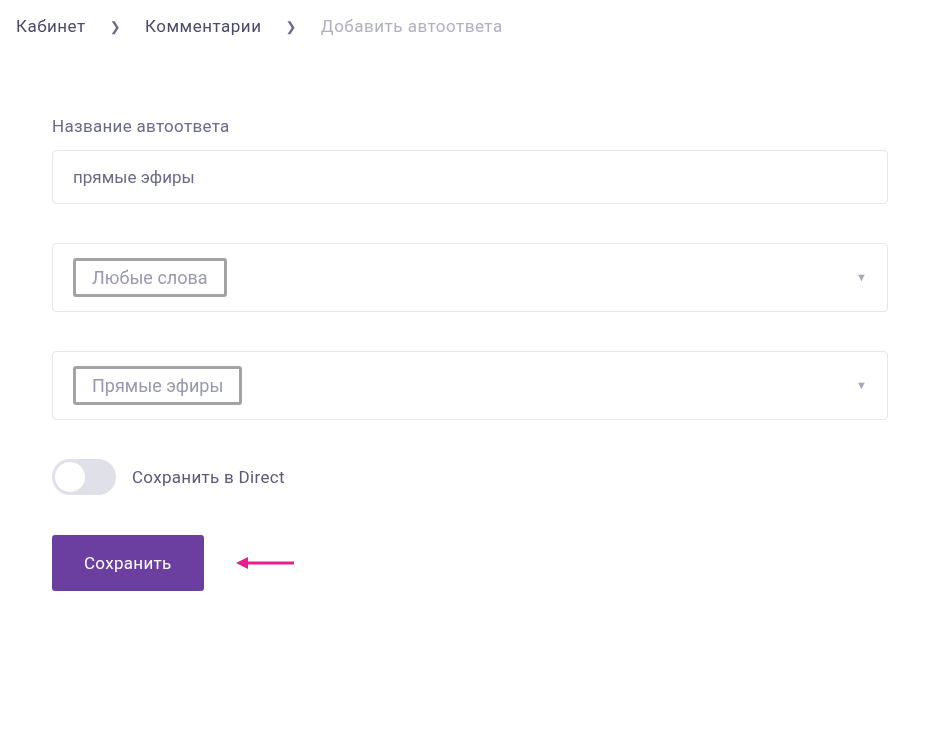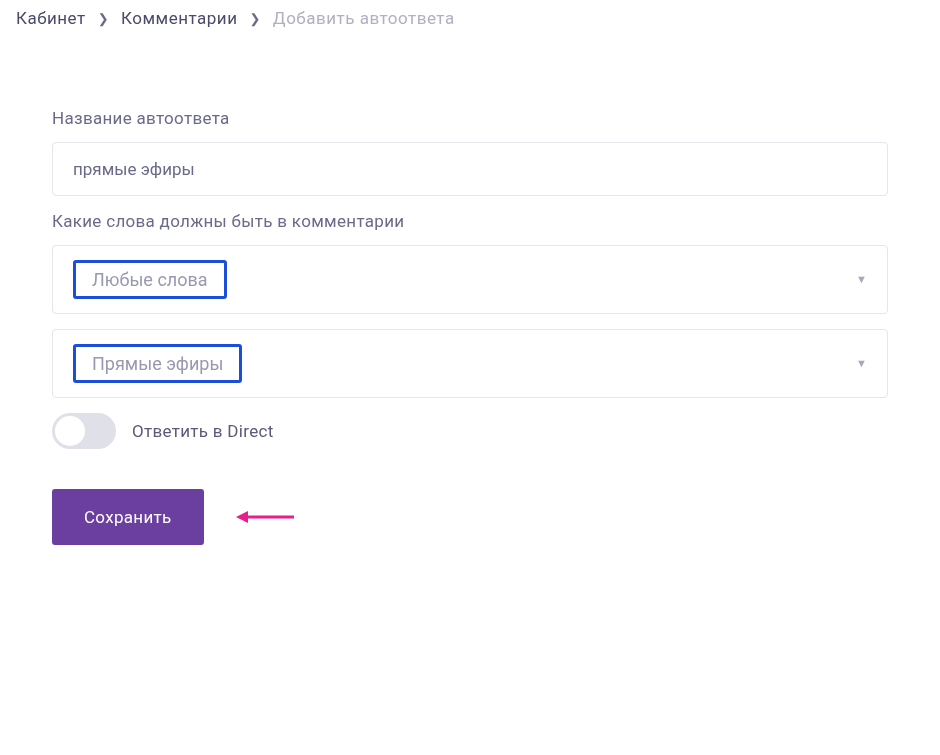--- a/index.html
+++ b/index.html
@@ -8,24 +8,24 @@
       padding: 0;
     }
     body {
       font-family: -apple-system, BlinkMacSystemFont, 'Segoe UI', Roboto, Arial, sans-serif;
       background: #ffffff;
       width: 940px;
       height: 755px;
       color: #4a4a6a;
     }
     .breadcrumb {
-      padding: 8px 16px 12px 16px;
+      padding: 16px 16px 12px 16px;
       display: flex;
       align-items: center;
-      gap: 12px;
+      gap: 24px;
       font-size: 17px;
       color: #5a5a7a;
       letter-spacing: 0.5px;
     }
     .breadcrumb a {
       color: #4a4a6a;
       text-decoration: none;
     }
     .breadcrumb .chevron {
       color: #6a6a8a;
@@ -34,21 +34,21 @@
     .breadcrumb .current {
       color: #b0b0c0;
     }
     .panel {
       background: #ffffff;
       margin: 20px 8px 8px 8px;
       padding: 48px 44px 48px 44px;
       box-shadow: 0 0 1px rgba(0,0,0,0.03);
     }
     .form-group {
-      margin-bottom: 15px;
+      margin-bottom: 39px;
     }
     .form-label {
       display: block;
       font-size: 17px;
       color: #6a6a8a;
       margin-bottom: 14px;
       letter-spacing: 0.3px;
     }
     .text-input {
       width: 100%;
@@ -70,21 +70,21 @@
       align-items: center;
       justify-content: space-between;
       cursor: pointer;
     }
     .select-value {
       font-size: 18px;
       color: #9898b0;
       padding: 2px 6px;
     }
     .highlight-box {
-      border: 3px solid #1d4ed8;
+      border: 3px solid #a3a3a3;
       border-radius: 3px;
       display: inline-block;
       padding: 6px 10px;
     }
     .dropdown-arrow {
       color: #a8a8b8;
       font-size: 11px;
     }
     .toggle-row {
       display: flex;
@@ -151,21 +151,20 @@
 </nav>
 
 <div class="panel">
 
   <div class="form-group">
     <label class="form-label">Название автоответа</label>
     <input type="text" class="text-input" value="прямые эфиры" style="">
   </div>
 
   <div class="form-group">
-    <label class="form-label">Какие слова должны быть в комментарии</label>
     <div class="select-wrapper">
       <span class="highlight-box">
         <span class="select-value">Любые слова</span>
       </span>
       <span class="dropdown-arrow">▼</span>
     </div>
   </div>
 
   <div class="form-group">
     <div class="select-wrapper">
@@ -173,21 +172,21 @@
         <span class="select-value">Прямые эфиры</span>
       </span>
       <span class="dropdown-arrow">▼</span>
     </div>
   </div>
 
   <div class="toggle-row">
     <div class="toggle">
       <div class="toggle-knob"></div>
     </div>
-    <span class="toggle-label">Ответить в Direct</span>
+    <span class="toggle-label">Сохранить в Direct</span>
   </div>
 
   <div class="save-row">
     <button class="save-button">Сохранить</button>
     <span class="arrow-annotation">
       <svg class="arrow-svg" viewBox="0 0 60 20">
         <line x1="58" y1="10" x2="8" y2="10" stroke="#e91e8c" stroke-width="3"></line>
         <polygon points="0,10 12,4 12,16" fill="#e91e8c"></polygon>
       </svg>
     </span>

